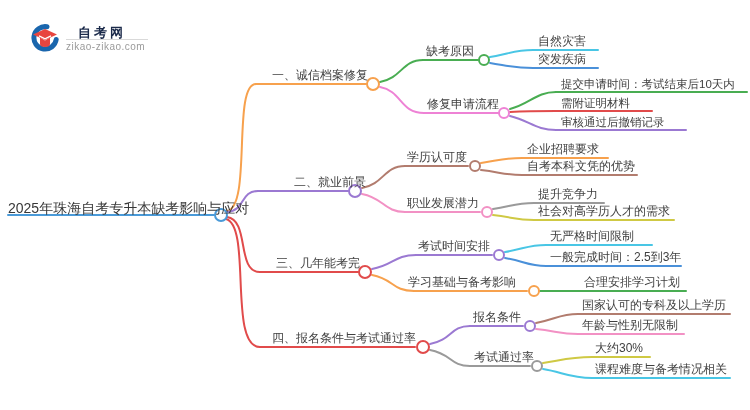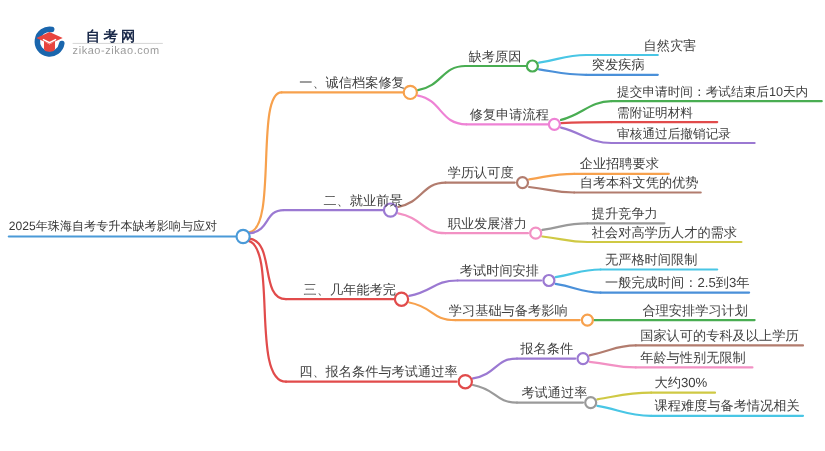--- a/index.html
+++ b/index.html
@@ -20,21 +20,21 @@
   .st-red{stroke:#e14b4b;}
   .st-purple{stroke:#9b79d2;}
   .st-brown{stroke:#b27c6e;}
   .st-pink{stroke:#f291c4;}
   .st-gray{stroke:#9a9a9a;}
   .st-olive{stroke:#cfc944;}
   .lbl{
     position:absolute;white-space:nowrap;color:#3f3f3f;line-height:1.15;
     font-size:12px;cursor:default;
   }
-  .lbl-root{font-size:11px;color:#383838;}
+  .lbl-root{font-size:14px;color:#383838;}
   .lbl-sm{font-size:11.5px;}
   
   .logo{position:absolute;left:30px;top:20px;width:130px;height:36px;cursor:pointer;}
   .logo-icon{position:absolute;left:0;top:2px;}
   .logo-title{
     position:absolute;left:48px;top:4px;font-size:13px;font-weight:bold;
     color:#1b2a4a;letter-spacing:3px;
   }
   .logo-divider{position:absolute;left:36px;top:19px;width:82px;height:1px;background:#d9d9d9;}
   .logo-subtitle{
@@ -134,21 +134,21 @@
     <circle class="node-circle st-orange" cx="534" cy="291" r="5"></circle>
     <circle class="node-circle st-red" cx="423" cy="347" r="6"></circle>
     <circle class="node-circle st-purple" cx="530" cy="326" r="5"></circle>
     <circle class="node-circle st-gray" cx="537" cy="366" r="5"></circle>
   </svg>
 
   <div class="lbl lbl-root" style="left:8px;top:200px;">2025年珠海自考专升本缺考影响与应对</div>
 
   <div class="lbl" style="left:272px;top:69px;">一、诚信档案修复</div>
   <div class="lbl" style="left:426px;top:45px;">缺考原因</div>
-  <div class="lbl" style="left:538px;top:35px;margin-left:47px;">自然灾害</div>
+  <div class="lbl" style="left:538px;top:35px;">自然灾害</div>
   <div class="lbl" style="left:538px;top:53px;">突发疾病</div>
   <div class="lbl" style="left:427px;top:98px;font-family:Liberation Serif, serif;">修复申请流程</div>
   <div class="lbl lbl-sm" style="left:561px;top:78px;">提交申请时间：考试结束后10天内</div>
   <div class="lbl lbl-sm" style="left:561px;top:97px;">需附证明材料</div>
   <div class="lbl lbl-sm" style="left:561px;top:116px;">审核通过后撤销记录</div>
 
   <div class="lbl" style="left:274px;top:176px;margin-left:20px;">二、就业前景</div>
   <div class="lbl" style="left:407px;top:151px;">学历认可度</div>
   <div class="lbl" style="left:527px;top:143px;">企业招聘要求</div>
   <div class="lbl" style="left:527px;top:160px;">自考本科文凭的优势</div>

